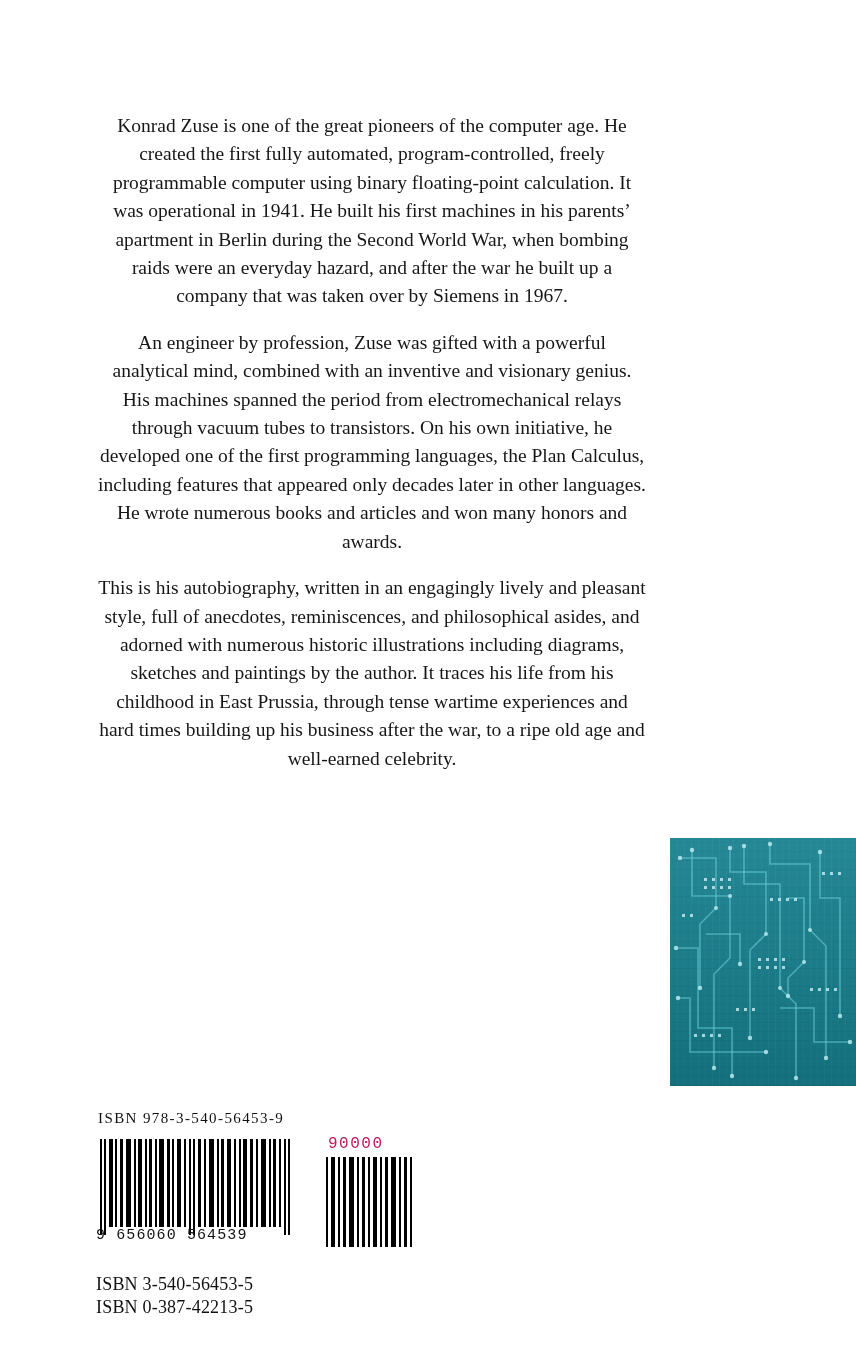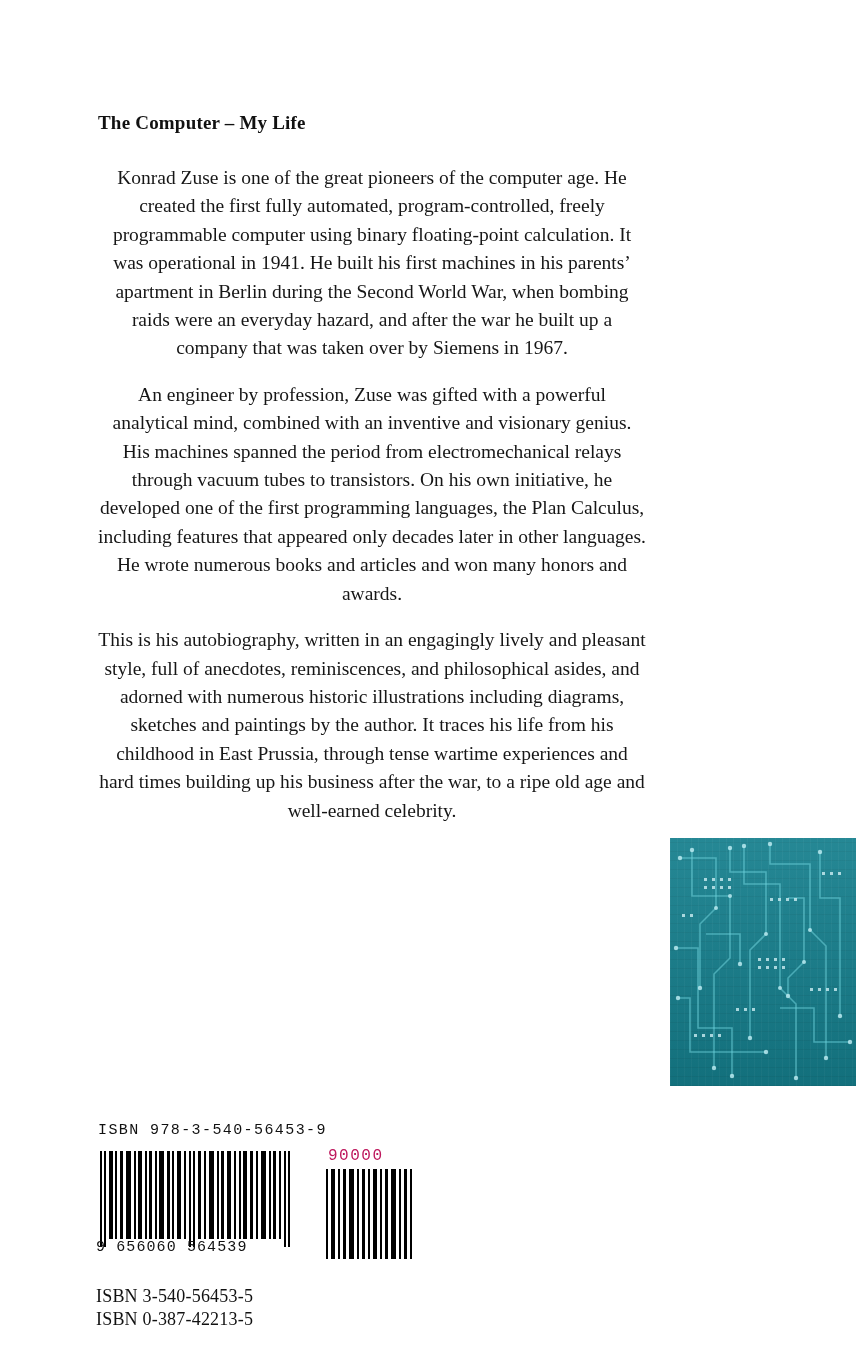--- a/index.html
+++ b/index.html
@@ -73,25 +73,25 @@
   }
 
   
   .barcode-area {
     position: absolute;
     left: 96px;
     top: 1110px;
     width: 340px;
   }
   .isbn-top {
-    font-family: Liberation Mono, monospace;
+    font-family: Liberation Serif, serif;
     font-size: 15px;
     letter-spacing: 1.4px;
     color: #111111;
-    margin: 12px 0 4px 2px;
+    margin: 0 0 4px 2px;
   }
   .barcodes {
     position: relative;
     height: 118px;
   }
   .barcode-main {
     position: absolute;
     left: 0;
     top: 6px;
     width: 200px;
@@ -133,21 +133,20 @@
     color: #111111;
     letter-spacing: 0.2px;
   }
 </style>
 </head>
 <body>
 
 <div class="back-cover">
 
   <div class="blurb">
-    <h1 class="book-title">The Computer – My Life</h1>
     <p>Konrad Zuse is one of the great pioneers of the computer age. He created the first fully automated, program-controlled, freely programmable computer using binary  floating-point calculation. It was operational in 1941. He built his first machines in his parents’ apartment in Berlin during the Second World War, when bombing raids were an everyday hazard, and after the war he built up a company that was taken over by Siemens in 1967.</p>
     <p>An engineer by profession, Zuse was gifted with a powerful analytical mind, combined with an inventive and visionary genius. His machines spanned the period from electromechanical relays through vacuum tubes to transistors. On his own initiative, he developed one of the first programming languages, the Plan Calculus, including features that appeared only decades later in other languages. He wrote numerous books and articles and won many honors  and awards.</p>
     <p>This is his autobiography, written in an engagingly lively and pleasant style, full of anecdotes, reminiscences, and philosophical asides, and adorned with numerous historic illustrations including diagrams, sketches and paintings by the author. It traces his life from his childhood in East Prussia, through tense wartime experiences and hard times building up his business after the war, to a ripe old age and well-earned celebrity.</p>
   </div>
 
   <div class="circuit-art">
     <div class="board-base"></div>
     <svg width="186" height="248" viewBox="0 0 186 248">
       <g stroke="#6fd3dc" stroke-opacity="0.55" fill="none" stroke-width="1.6">
         <path d="M10 20 L46 20 L46 70 L30 86 L30 150"></path>

